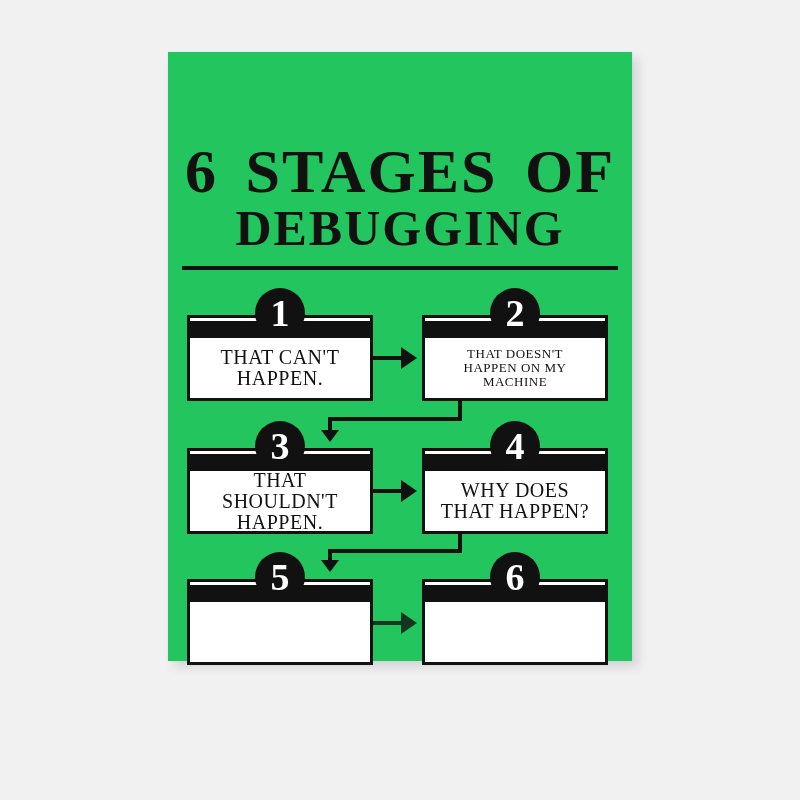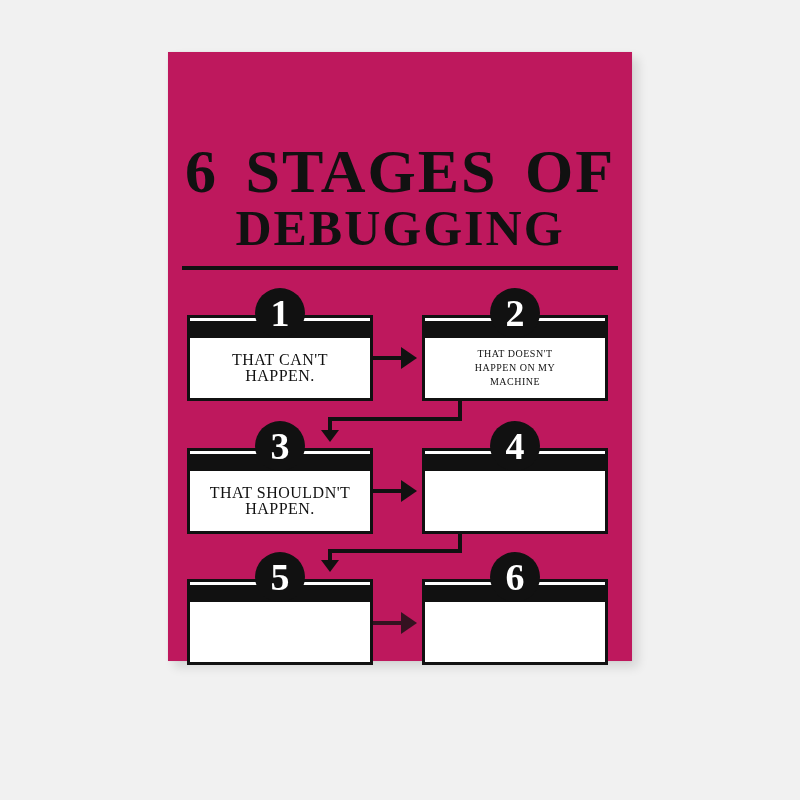--- a/index.html
+++ b/index.html
@@ -1,30 +1,30 @@
 <!DOCTYPE html>
 <html><head>
 <meta charset="utf-8">
 <style>
   html, body { margin:0; padding:0; }
   body { width:800px; height:800px; background:#f1f1f1; position:relative; overflow:hidden; font-family:"DejaVu Serif", serif; }
-  .poster { position:absolute; left:168px; top:52px; width:464px; height:609px; background:#be185d;
+  .poster { position:absolute; left:168px; top:52px; width:464px; height:609px; background:#22c55e;
     box-shadow: 6px 6px 10px rgba(0,0,0,0.12), 0 0 2px rgba(0,0,0,0.08); }
   .title { position:absolute; left:0; width:464px; text-align:center; color:#111; font-family:"Liberation Serif", serif; font-weight:bold; letter-spacing:2px; }
   .title.l1 { top:88px; font-size:62px; line-height:62px; word-spacing:10px; }
   .title.l2 { top:145px; font-size:50px; line-height:62px; }
   .rule { position:absolute; left:14px; width:436px; top:214px; height:4px; background:#111; }
   .box { position:absolute; width:186px; height:86px; border:3px solid #111; box-sizing:border-box; background:#fff; }
   .box .band { position:absolute; left:0; top:0; right:0; height:17px; background:#111; border-top:3px solid #fff; box-shadow: inset 0 -0px 0 #111; }
   .box .band::before { content:""; position:absolute; left:-3px; right:-3px; top:-6px; height:3px; background:#111; }
   .box .num { position:absolute; left:50%; top:-30px; transform:translateX(-50%); width:50px; height:50px; border-radius:50%; background:#111;
     color:#fff; font-family:"Liberation Serif", serif; font-weight:bold; font-size:38px; line-height:50px; text-align:center; }
   .box .txt { position:absolute; left:0; right:0; top:22px; bottom:2px; display:flex; align-items:center; justify-content:center; text-align:center;
-    font-family:"Liberation Serif", serif; font-size:16px; line-height:16px; color:#111; text-transform:uppercase; letter-spacing:0.5px; padding:0 10px; white-space:pre-line; }
-  .box .txt.small { font-size:10px; line-height:14px; }
+    font-family:"Liberation Serif", serif; font-size:20px; line-height:21px; color:#111; text-transform:uppercase; letter-spacing:0.5px; padding:0 10px; white-space:pre-line; }
+  .box .txt.small { font-size:13px; line-height:14px; }
   .hline { position:absolute; background:#111; height:4px; }
   .vline { position:absolute; background:#111; width:4px; }
   .arrow-r { position:absolute; width:0; height:0; border-top:11px solid transparent; border-bottom:11px solid transparent; border-left:16px solid #111; }
   .arrow-d { position:absolute; width:0; height:0; border-left:9px solid transparent; border-right:9px solid transparent; border-top:12px solid #111; }
 </style>
 </head>
 <body>
 
 <div class="poster">
   <div class="title l1">6 STAGES OF</div>
@@ -56,20 +56,22 @@
     <div class="band"></div>
     <div class="num">3</div>
     <div class="txt">That shouldn't
 happen.</div>
   </div>
   <div class="hline" style="left:205px; top:437px; width:28px;"></div>
   <div class="arrow-r" style="left:233px; top:428px;"></div>
   <div class="box" style="left:254px; top:396px;">
     <div class="band"></div>
     <div class="num">4</div>
+    <div class="txt">Why does
+that happen?</div>
   </div>
 
   <div class="vline" style="left:290px; top:482px; height:18px;"></div>
   <div class="hline" style="left:160px; top:497px; width:134px;"></div>
   <div class="vline" style="left:160px; top:497px; height:12px;"></div>
   <div class="arrow-d" style="left:153px; top:508px;"></div>
 
   <div class="box" style="left:19px; top:527px;">
     <div class="band"></div>
     <div class="num">5</div>

